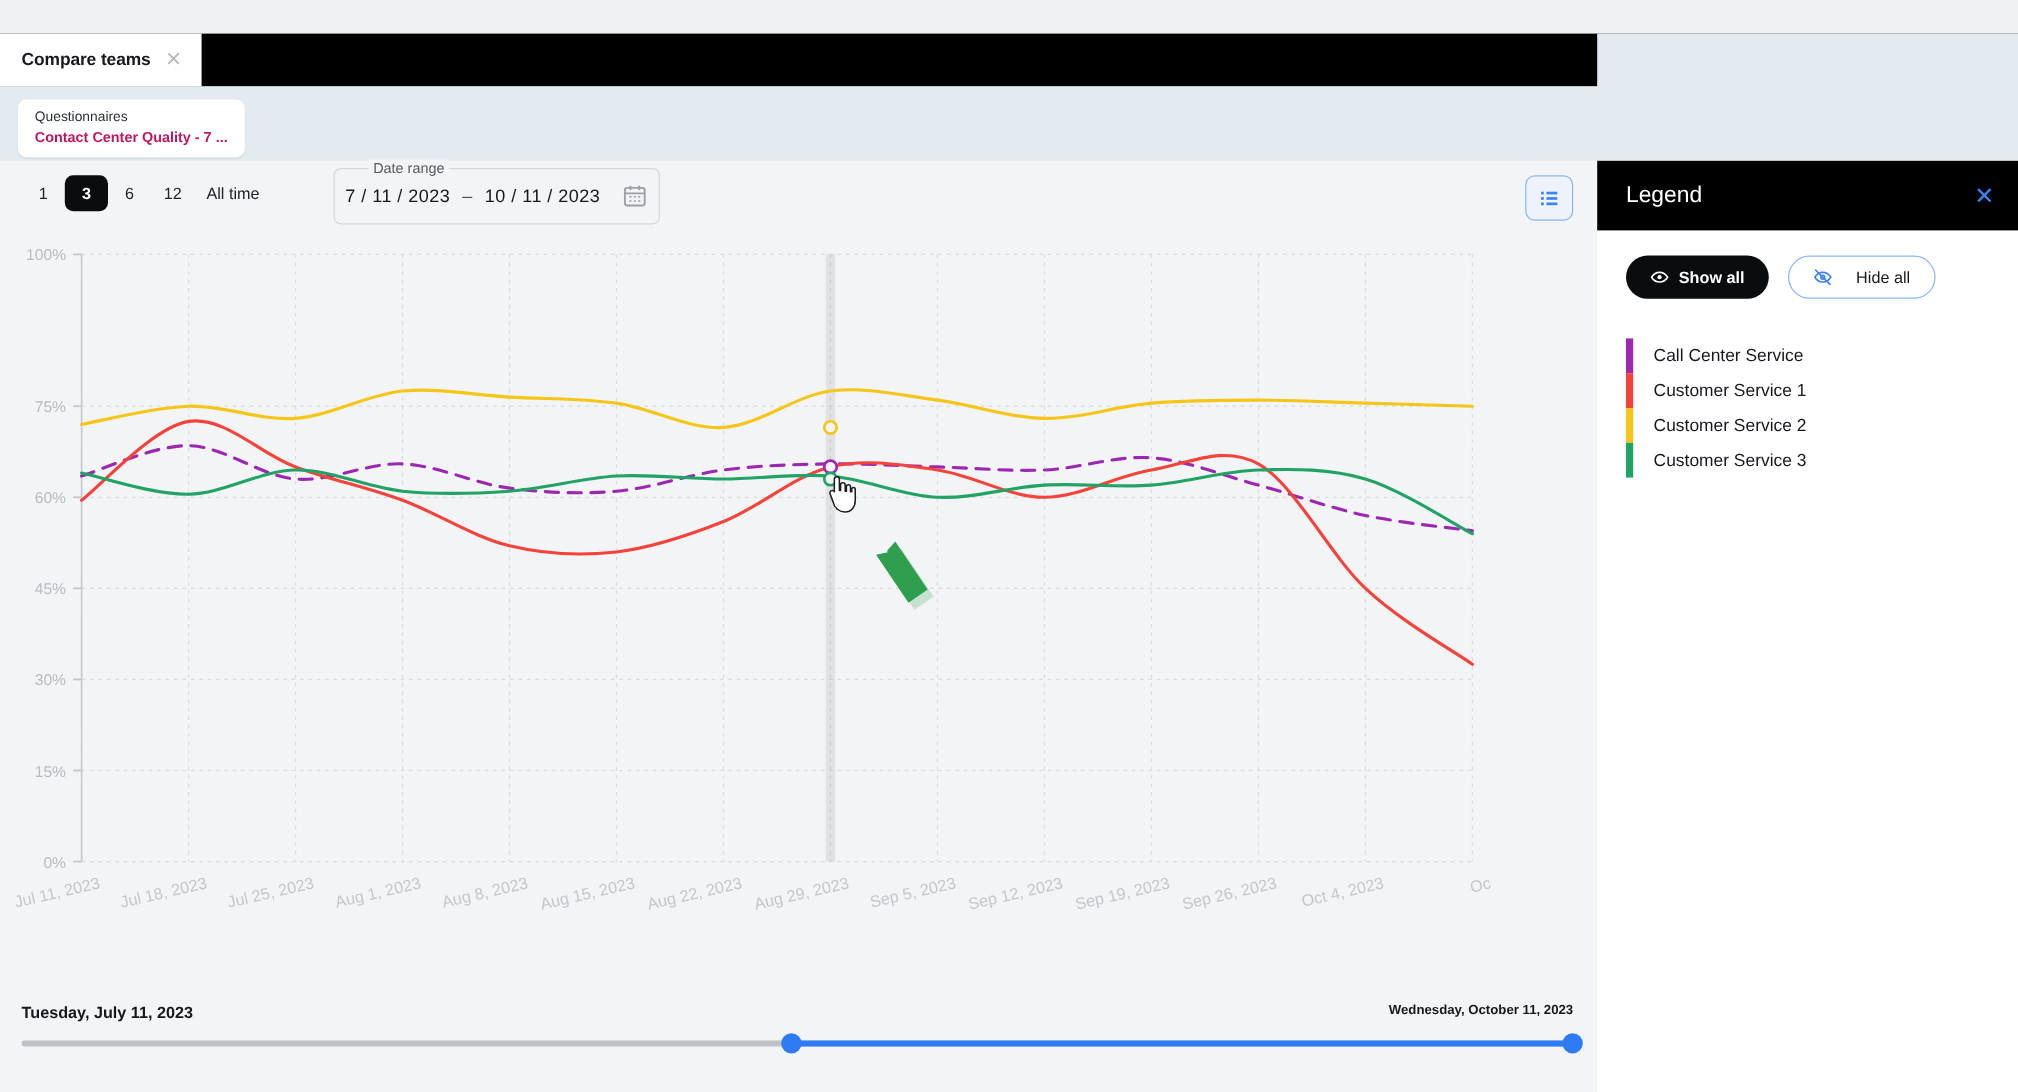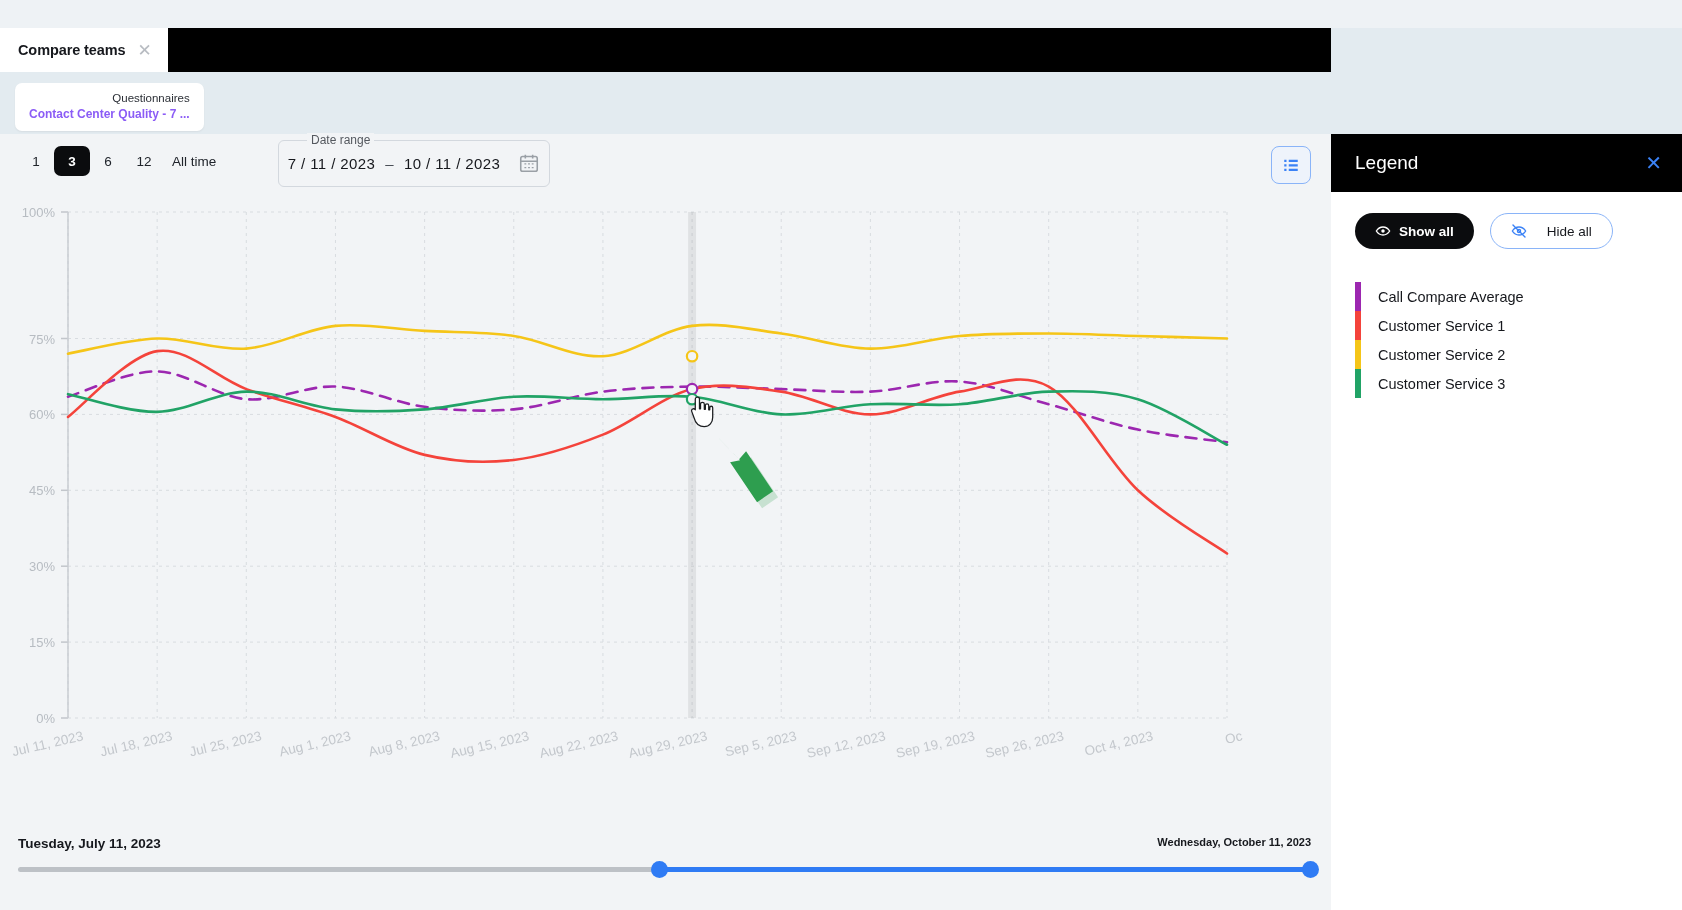--- a/index.html
+++ b/index.html
@@ -29,24 +29,24 @@
   }
 
   
   .header {
     position: absolute; top: 44px; left: 0; width: 1682px; height: 62px;
     background: #e3ebf0;
   }
   .quest-card {
     position: absolute; left: 15px; top: 11px;
     background: #fff; border-radius: 7px; padding: 8px 14px 9px 14px;
-    min-width: 182px; box-shadow: 0 1px 2px rgba(0,0,0,.06); text-align: right;
+    min-width: 182px; box-shadow: 0 1px 2px rgba(0,0,0,.06);
   }
   .quest-title { font-size: 11.5px; color: #2b2f36; line-height: 15px; }
-  .quest-link { font-size: 12px; color: #8b5cf6; font-weight: bold; line-height: 16px; }
+  .quest-link { font-size: 12px; color: #be185d; font-weight: bold; line-height: 16px; }
 
   .hdr-actions {
     position: absolute; right: 18px; top: 11px;
     display: flex; align-items: center; gap: 10px;
   }
   .icon-btn-outline {
     width: 40px; height: 38px; border: 1px solid #8ab4f8; border-radius: 8px;
     background: #e9f0f8; display: flex; align-items: center; justify-content: center;
     cursor: pointer;
   }
@@ -355,21 +355,21 @@
           <path d="M2 12s3.8-6 10-6 10 6 10 6-3.8 6-10 6-10-6-10-6z"></path>
           <circle cx="12" cy="12" r="2.4"></circle>
           <path d="M3 3l18 18" stroke-linecap="round"></path>
         </svg>
         <span>Hide all</span>
       </button>
     </div>
     <div class="lp-items" id="legend-items">
         <div class="lp-item">
           <span class="lp-swatch" style="background: rgb(156, 39, 176);"></span>
-          <span class="lp-label">Call Compare Average</span>
+          <span class="lp-label">Call Center Service</span>
         </div>
         <div class="lp-item">
           <span class="lp-swatch" style="background: rgb(244, 67, 59);"></span>
           <span class="lp-label">Customer Service 1</span>
         </div>
         <div class="lp-item">
           <span class="lp-swatch" style="background: rgb(245, 197, 24);"></span>
           <span class="lp-label">Customer Service 2</span>
         </div>
         <div class="lp-item">

